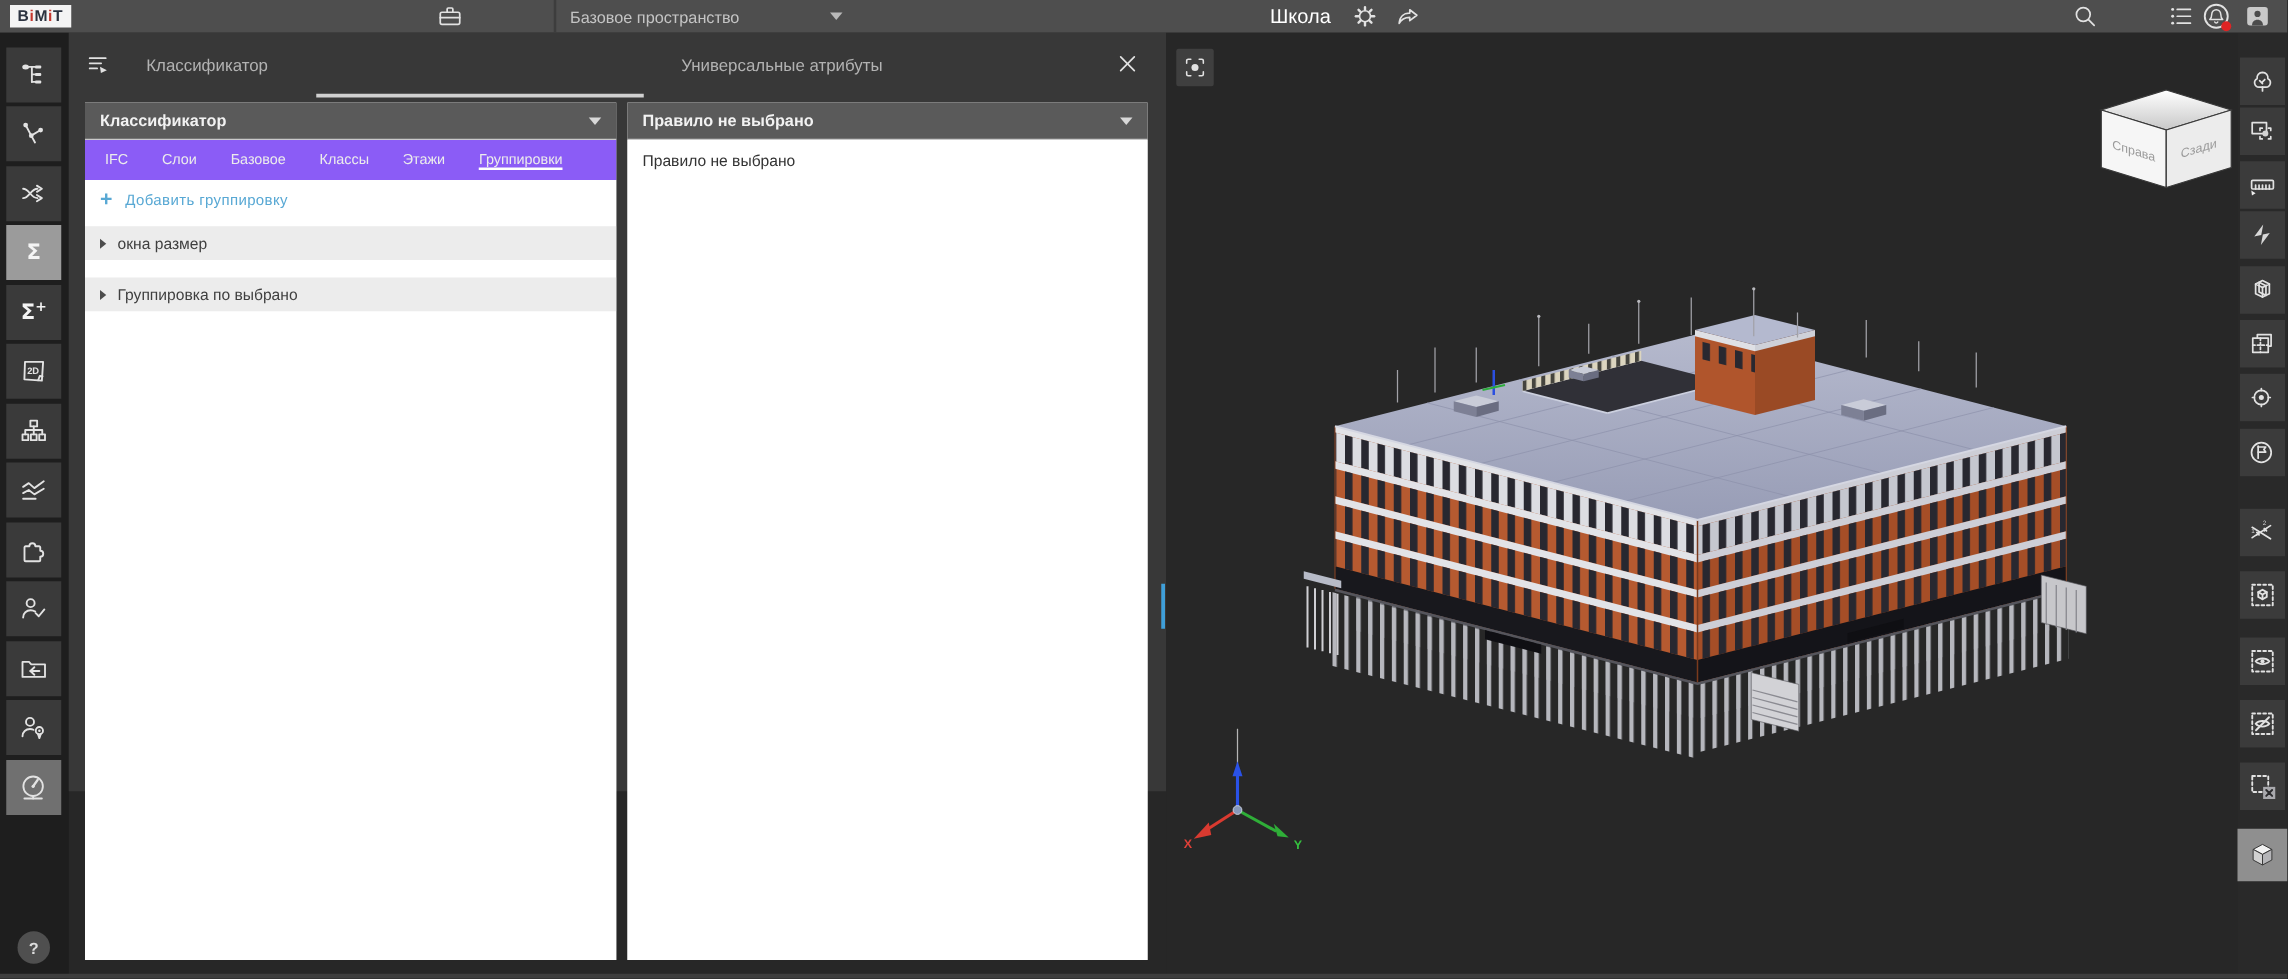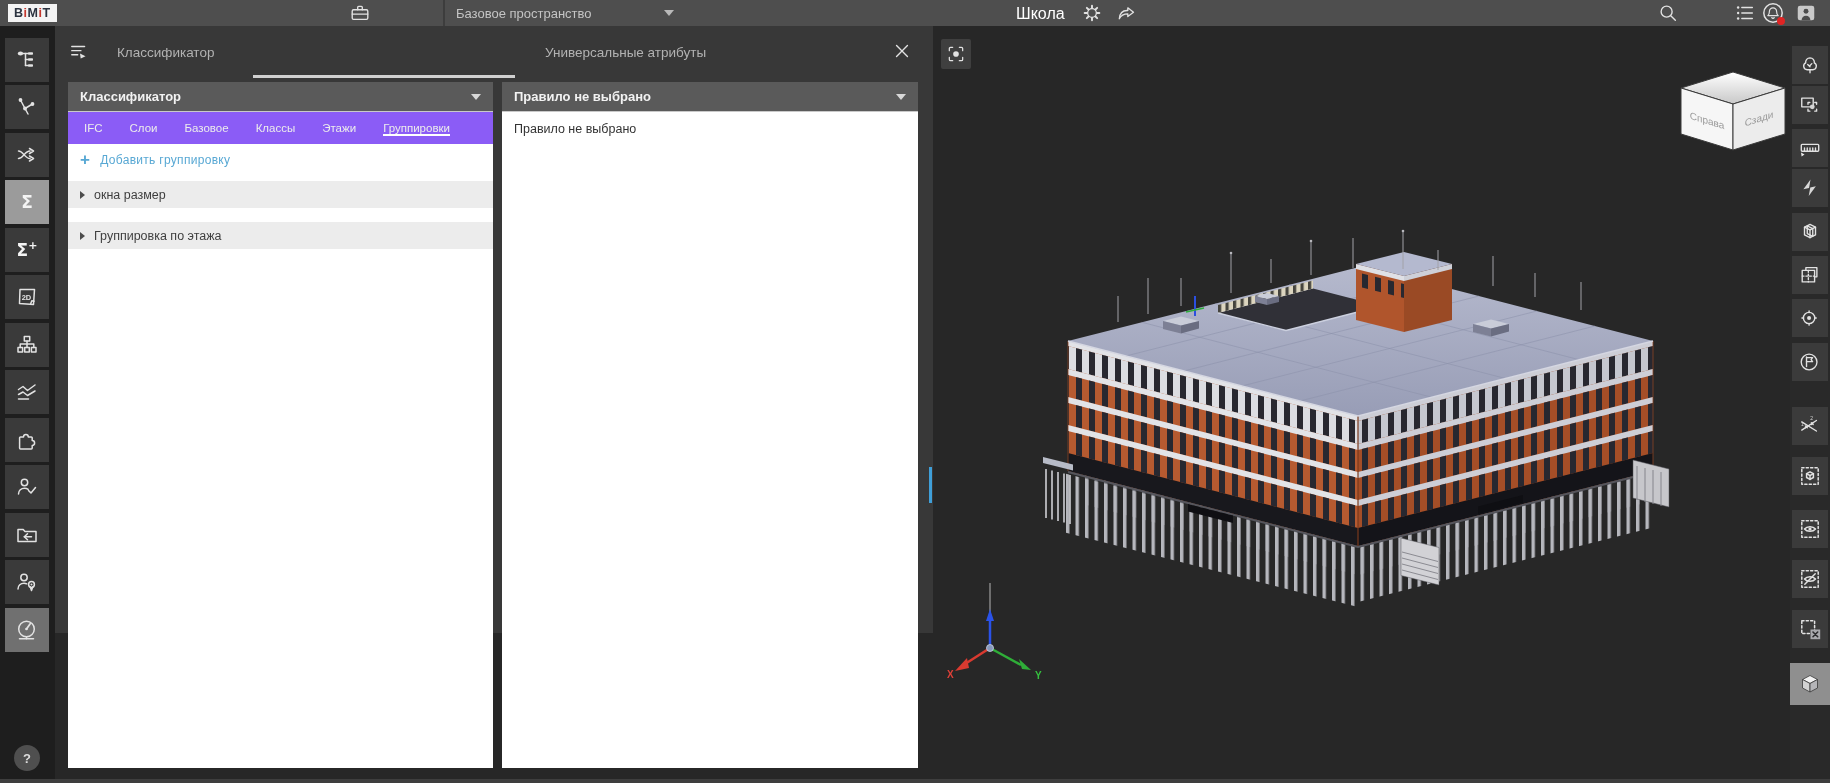--- a/index.html
+++ b/index.html
@@ -285,21 +285,21 @@
       <div class="add-row">
         <span class="add-plus">+</span>
         <span>Добавить группировку</span>
       </div>
       <div class="grp first">
           <span class="tri"></span>
           <span>окна размер</span>
         </div>
       <div class="grp">
           <span class="tri"></span>
-          <span>Группировка по этажа</span>
+          <span>Группировка по выбрано</span>
         </div>
     </div>
   </div>
 
   <div class="col col-right">
     <div class="dd-head">
       <span>Правило не выбрано</span>
       <span class="caret light"></span>
     </div>
     <div class="col-body">

